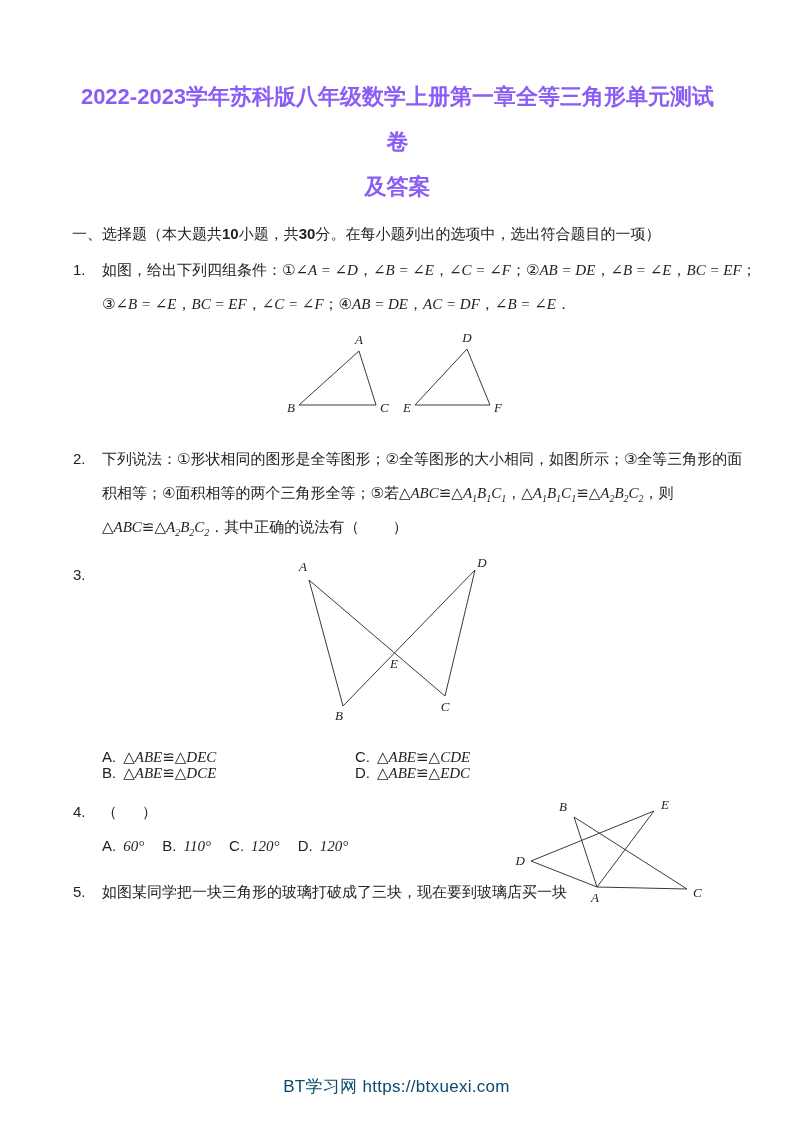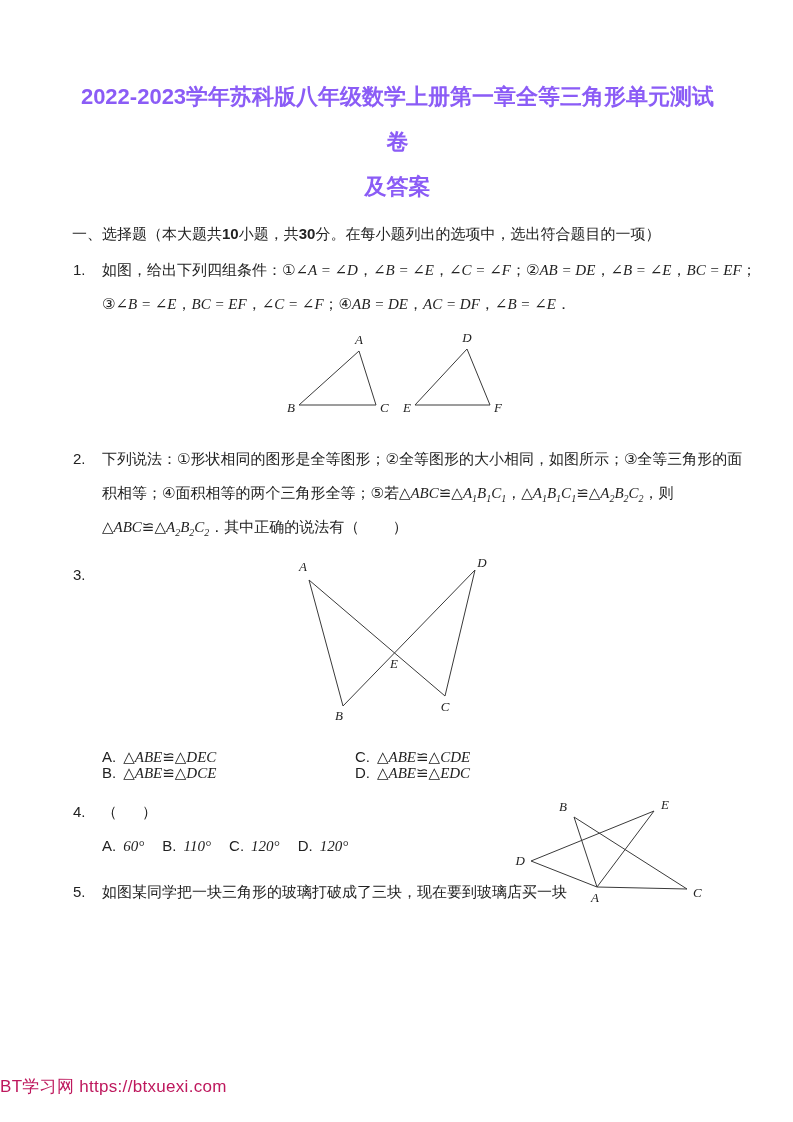--- a/index.html
+++ b/index.html
@@ -27,21 +27,21 @@
   .fig3 { margin: 6px 0 0 193px; }
   .fig4 { position: absolute; left: 443px; top: 0; }
   .opt-row { display: flex; margin-top: 14px; line-height: 24px; }
   .opt-row .opt { width: 127px; }
   .opt-row .opt:last-child { width: auto; }
   .opt-grid { display: grid; grid-template-columns: 253px auto; margin-top: 23px; line-height: 16px; }
   .q4-opts { margin-top: 2px; line-height: 30px; }
   .q4-opts .opt4 { margin-right: 14px; }
   .tri, .fline { fill: none; stroke: #3a3a3a; stroke-width: 1; }
   .flabel { font-family: "Liberation Serif", "DejaVu Serif", serif; font-style: italic; font-size: 13px; fill: #222; }
-  .footer { position: absolute; left: 0; right: 0; bottom: 24px; text-align: left; font-size: 17px; color: #be185d; letter-spacing: 0.3px; }
+  .footer { position: absolute; left: 0; right: 0; bottom: 24px; text-align: center; font-size: 17px; color: #0c4a6e; letter-spacing: 0.3px; }
 </style>
 </head>
 <body>
 
 <div class="page">
 
   <h1 class="doc-title">
     <span class="title-line">2022-2023学年苏科版八年级数学上册第一章全等三角形单元测试卷</span>
     <span class="title-line">及答案</span>
   </h1>

